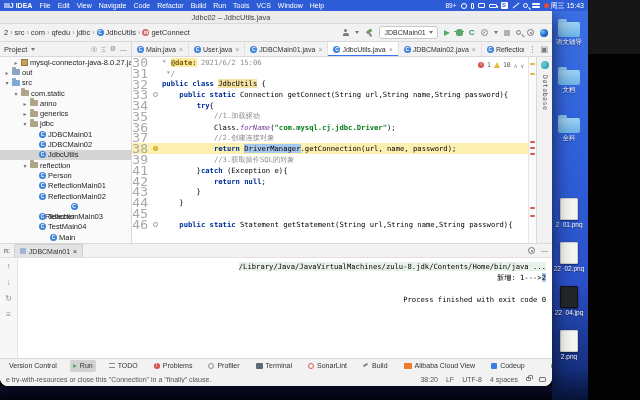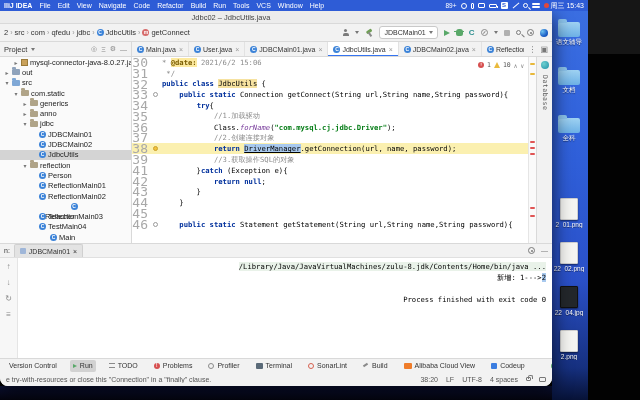--- a/index.html
+++ b/index.html
@@ -111,21 +111,21 @@
   .editor { flex:1; position:relative; background:#fff; overflow:hidden; font-family:"DejaVu Sans Mono", monospace; }
   .eline { height:10.8px; display:flex; align-items:center; font-size:7.2px; }
   .eline.cur { background:#fbf0b0; }
   .eln { width:16px; text-align:right; color:#a8a8a8; font-size:13px; flex:none; }
   .egut { width:14px; flex:none; display:flex; justify-content:center; align-items:center; }
   .gicon-method { width:5px; height:5px; border:1px solid #9a9a9a; border-radius:50%; }
   .gicon-bulb { width:5px; height:5px; background:#f2c23c; border-radius:50%; border:1px solid #caa12c; }
   .ecode { white-space:pre; }
   .sg-t { color:#000; } .sg-k { color:#00309c; font-weight:bold; } .sg-s { color:#067d17; font-weight:bold; }
   .sg-c { color:#8c8c8c; } .sg-jt { color:#7a5c00; background:#fdeaa0; font-weight:bold; }
-  .sg-it { color:#7a3e9d; font-style:italic; } .sg-err { color:#c43c3c; } .sg-sel { background:#a8c9ee;text-decoration:underline; }
+  .sg-it { color:#7a3e9d; font-style:italic; } .sg-err { color:#c43c3c; } .sg-sel { background:#a8c9ee; }
   .sg-hl { background:#f6e2a0; }
 
   .inspect { position:absolute; right:26px; top:3px; display:flex; align-items:center; gap:3px; font-size:6.5px; color:#555; background:rgba(255,255,255,.85); padding:1px 2px; border-radius:2px; }
   .err-dot { width:6px; height:6px; background:#d64f4f; border-radius:50%; color:#fff; font-size:4.5px; text-align:center; line-height:6px; font-weight:bold; }
   .warn-tri { width:0; height:0; border-left:3.5px solid transparent; border-right:3.5px solid transparent; border-bottom:6px solid #eaba3c; }
   .chev { color:#888; font-size:6px; }
 
   .stripe { position:absolute; right:16px; top:0; width:8px; height:100%; background:#fafafa; border-left:1px solid #e5e5e5; }
   .smark { position:absolute; left:1px; width:5px; height:2px; border-radius:1px; }
 
@@ -360,26 +360,26 @@
             <span>src</span>
           </div>
           <div class="trow" style="padding-left: 13px;">
             <span class="arrow">▾</span>
             <span class="fold-icon pkg"></span>
             <span>com.static</span>
           </div>
           <div class="trow" style="padding-left: 22px;">
             <span class="arrow">▸</span>
             <span class="fold-icon pkg"></span>
-            <span>generics</span>
+            <span>anno</span>
           </div>
           <div class="trow" style="padding-left: 22px;">
             <span class="arrow">▸</span>
             <span class="fold-icon pkg"></span>
-            <span>anno</span>
+            <span>generics</span>
           </div>
           <div class="trow" style="padding-left: 22px;">
             <span class="arrow">▾</span>
             <span class="fold-icon pkg"></span>
             <span>jdbc</span>
           </div>
           <div class="trow" style="padding-left: 31px;">
             <span class="arrow"></span>
             <span class="cls-icon">C</span>
             <span>JDBCMain01</span>

